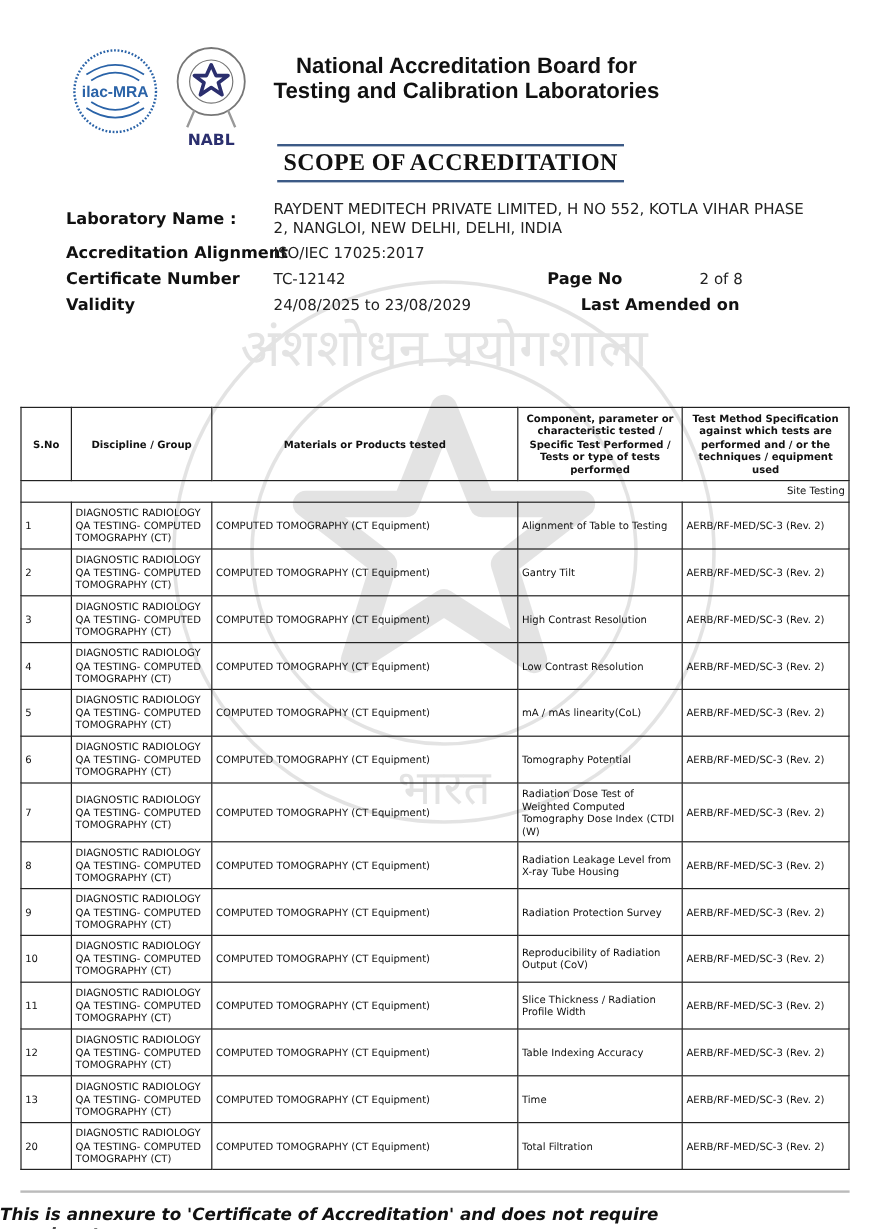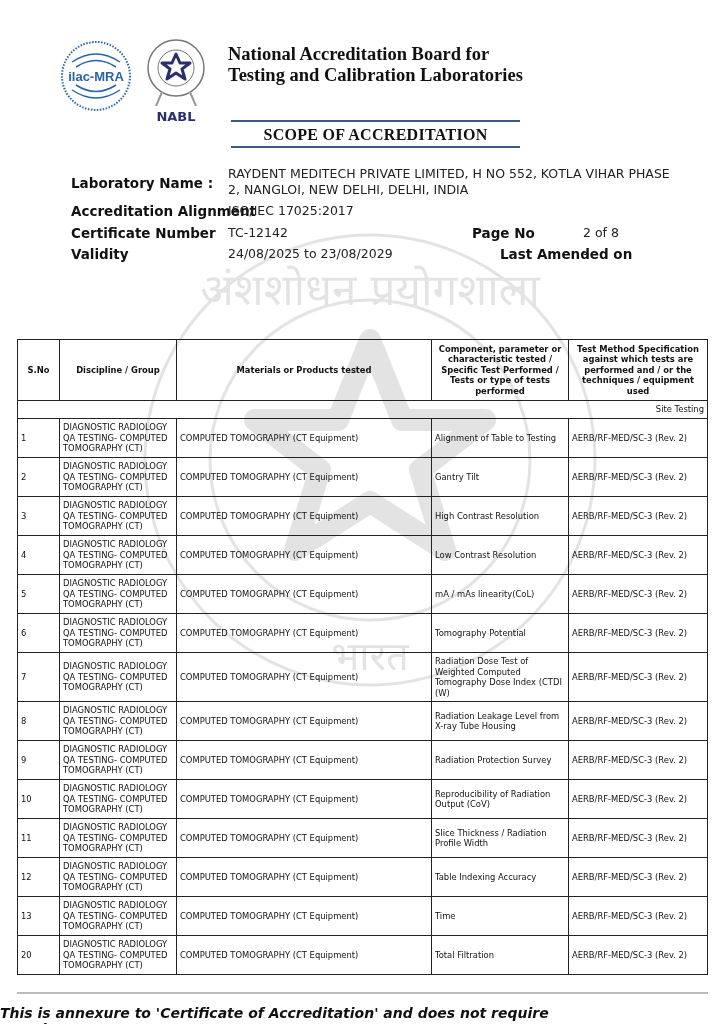--- a/index.html
+++ b/index.html
@@ -1,24 +1,24 @@
 <!DOCTYPE html>
 <html><head>
 <meta charset="utf-8">
 <style>
   html, body { margin:0; padding:0; background:#fff; }
   body { width:724px; height:1024px; position:relative; overflow:hidden; font-family:"DejaVu Sans", sans-serif; color:#111; }
   .watermark { position:absolute; left:140px; top:230px; width:460px; height:460px; pointer-events:none; opacity:0.13; }
   .logo-ilac { position:absolute; left:60px; top:40px; width:72px; height:72px; }
   .logo-nabl { position:absolute; left:146px; top:38px; width:60px; height:86px; }
-  .org-title { position:absolute; left:228px; top:44px; font-family:Liberation Serif, serif; font-weight:bold; font-size:18.5px; line-height:21px; color:#111; }
+  .org-title { position:absolute; left:228px; top:44px; font-family:Liberation Sans, sans-serif; font-weight:bold; font-size:18.5px; line-height:21px; color:#111;text-align:center; }
   .scope-box { position:absolute; left:231px; top:120px; width:289px; border-top:2px solid #3c5a86; border-bottom:2px solid #3c5a86; text-align:center; padding:3px 0 2px 0; }
-  .scope-title { font-family:"Liberation Serif", serif; font-weight:bold; font-size:16px; letter-spacing:0.3px; color:#111; }
+  .scope-title { font-family:"Liberation Serif", serif; font-weight:bold; font-size:20px; letter-spacing:0.3px; color:#111; }
   .info { position:absolute; font-size:13px; line-height:16px; }
-  .info.label { font-weight:bold; font-size:13.5px;margin-left:16px; }
+  .info.label { font-weight:bold; font-size:13.5px; }
   .info.val { font-size:12.5px; color:#222; }
   table.scope { position:absolute; left:17px; top:339px; width:690px; border-collapse:collapse; table-layout:fixed; font-size:8.4px; }
   table.scope td, table.scope th { border:1.6px solid #222; vertical-align:middle; padding:1px 3px; line-height:10.5px; }
   table.scope th { font-weight:bold; text-align:center; height:58px; }
   table.scope td.site { text-align:right; height:15px; border-left:1.6px solid #222; border-right:1.6px solid #222; }
   table.scope tr.row td { height:36px; }
   table.scope tr.row.tall td { height:46px; }
   .footer-note { position:absolute; left:0; width:576px; top:1005px; font-weight:bold; font-style:italic; font-size:14px; color:#111; }
   .table-shadow { position:absolute; left:17px; top:992px; width:691px; height:2px; background:#bbb; }
 </style>

